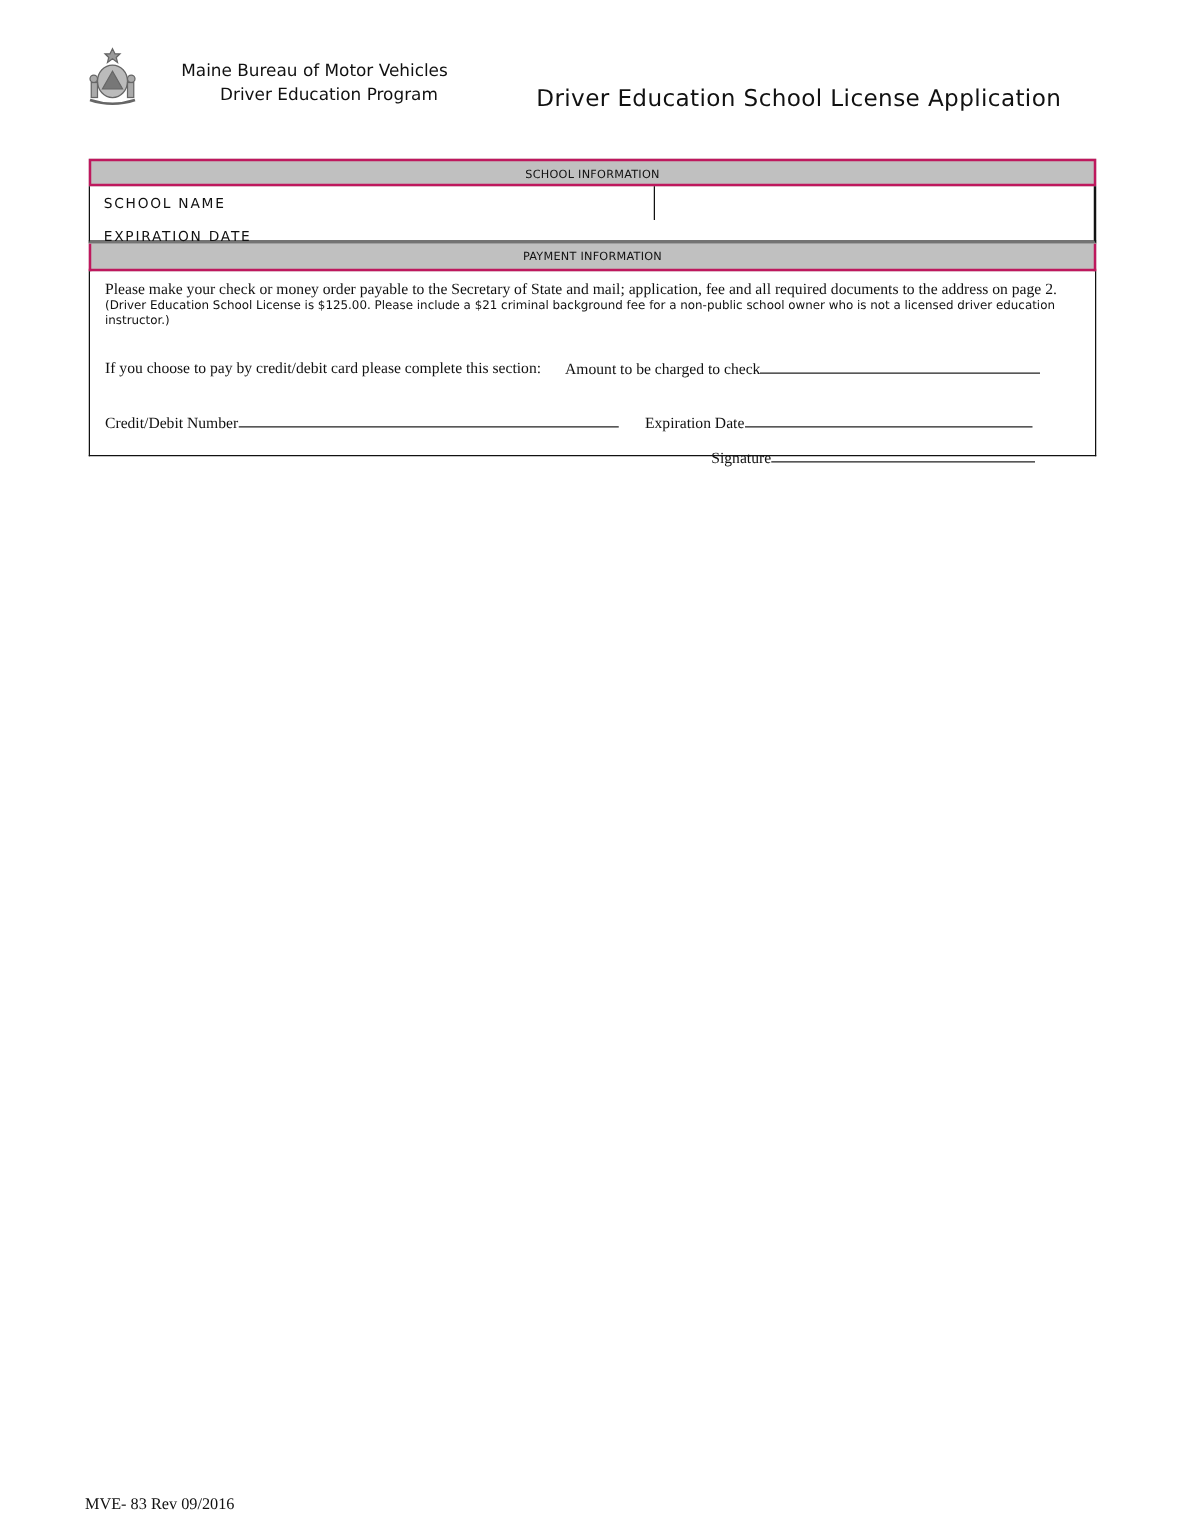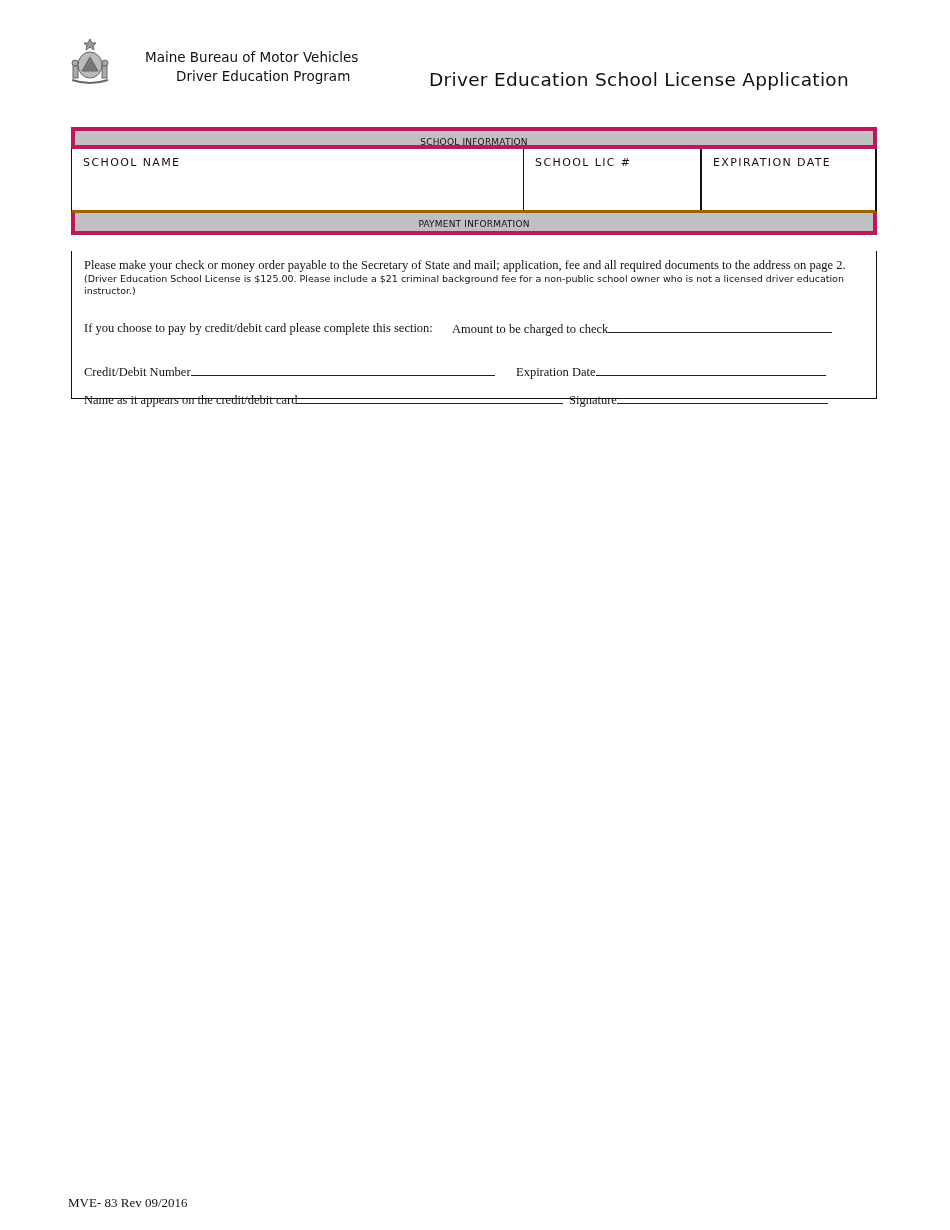--- a/index.html
+++ b/index.html
@@ -7,32 +7,32 @@
   .sans { font-family: "DejaVu Sans", sans-serif; }
   .serif { font-family: "Liberation Serif", serif; }
 
   .seal { position: absolute; left: 68px; top: 37px; width: 44px; height: 50px; }
   .agency { position: absolute; left: 145px; top: 48px; font-size: 13.5px; line-height: 19px; }
   .agency .l1 { display: block; }
   .agency .l2 { display: block; padding-left: 31px; }
   .doc-title { position: absolute; left: 429px; top: 69px; font-size: 18.5px; letter-spacing: 0.3px; }
 
   .form { position: absolute; left: 71px; top: 127px; width: 806px; }
-  .section-head { background: #c0c0c0; border: 4px solid #be185d; height: 22px; line-height: 22px;
+  .section-head { background: #c0c0c0; border: 2px solid #be185d; height: 22px; line-height: 22px;
                   text-align: center; font-size: 9px; letter-spacing: 0.2px; box-sizing: border-box; }
-  .row3 { display: flex; height: 64px; border-left: 1px solid #111; border-right: 2px solid #111;
-          border-bottom: 3px solid #a16207; box-sizing: border-box; }
+  .row3 { display: flex; height: 46px; border-left: 1px solid #111; border-right: 2px solid #111;
+          border-bottom: 3px solid #737373; box-sizing: border-box; flex-direction: column; }
   .cell { box-sizing: border-box; padding: 7px 11px; font-size: 11px; letter-spacing: 1.4px; }
   .cell.name { width: 452px; border-right: 1px solid #111; }
   .cell.lic { width: 178px; border-right: 2px solid #111; }
   .cell.exp { flex: 1; }
 
   .pay-head { border-top: none; }
   .pay-body { border: 1px solid #111; border-top: none; height: 148px; box-sizing: border-box;
-              position: relative; margin-top: 16px; }
+              position: relative; }
   .p1 { position: absolute; left: 12px; top: 7px; font-size: 12.5px; }
   .p2 { position: absolute; left: 12px; top: 22px; width: 760px; font-size: 9.5px; line-height: 11.5px; }
   .line { position: absolute; font-size: 12.5px; white-space: nowrap; }
   .blank { display: inline-block; border-bottom: 1px solid #222; height: 11px; vertical-align: baseline; }
 
   .footer { position: absolute; left: 68px; top: 1195px; font-size: 13px; }
 </style>
 </head>
 <body>
 
@@ -54,23 +54,20 @@
   <span class="l2">Driver Education Program</span>
 </div>
 <div class="doc-title sans">Driver Education School License Application</div>
 
 <div class="form">
   <div class="section-head sans">SCHOOL INFORMATION</div>
   <div class="row3">
     <div class="cell name sans">
       <span>SCHOOL NAME</span>
     </div>
-    <div class="cell lic sans">
-      <span>SCHOOL LIC #</span>
-    </div>
     <div class="cell exp sans">
       <span>EXPIRATION DATE</span>
     </div>
   </div>
 
   <div class="section-head pay-head sans">PAYMENT INFORMATION</div>
   <div class="pay-body">
     <div class="p1 serif">Please make your check or money order payable to the Secretary of State and mail; application, fee and all required documents to the address on page 2.</div>
     <div class="p2 sans">(Driver Education School License is $125.00. Please include a $21 criminal background fee for a non-public school owner who is not a licensed driver education instructor.)</div>
 
@@ -79,22 +76,19 @@
       <span>Amount to be charged to check</span><span class="blank" style="width:224px;"></span>
     </div>
 
     <div class="line serif" style="left:12px; top:113px;">
       <span>Credit/Debit Number</span><span class="blank" style="width:304px;"></span>
     </div>
     <div class="line serif" style="left:444px; top:113px;">
       <span>Expiration Date</span><span class="blank" style="width:230px;"></span>
     </div>
 
-    <div class="line serif" style="left:12px; top:141px;">
-      <span>Name as it appears on the credit/debit card</span><span class="blank" style="width:266px;"></span>
-    </div>
     <div class="line serif" style="left:497px; top:141px;">
       <span>Signature</span><span class="blank" style="width:211px;"></span>
     </div>
   </div>
 </div>
 
 <div class="footer serif">MVE- 83  Rev 09/2016</div>
 
 </body></html>

